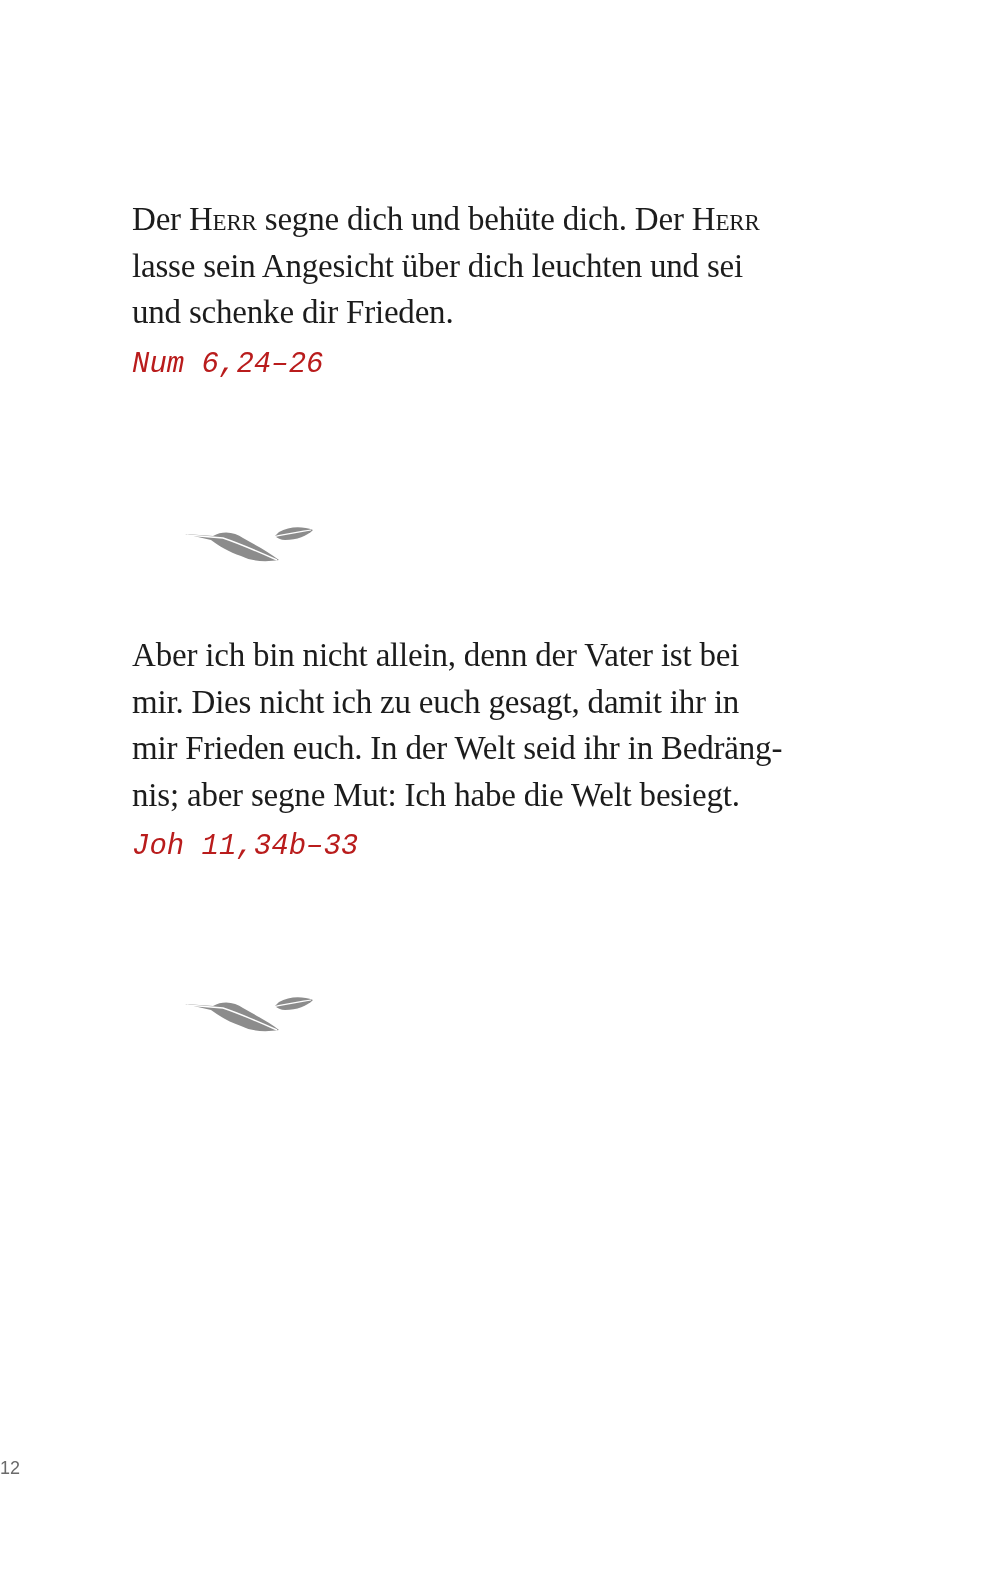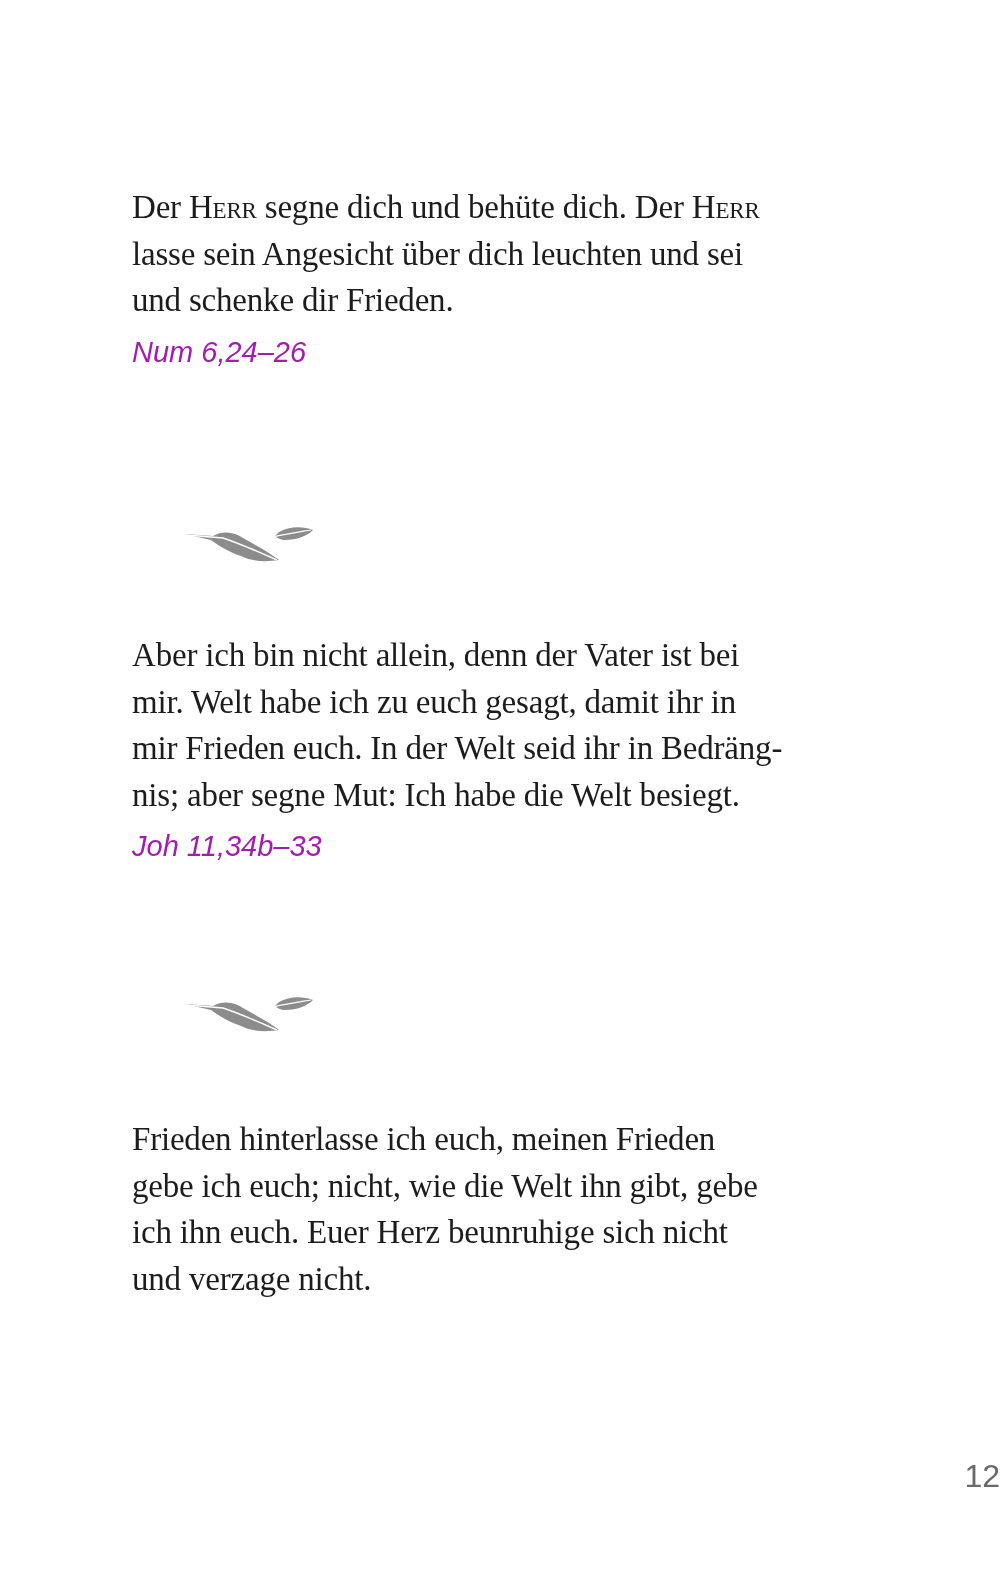--- a/index.html
+++ b/index.html
@@ -9,76 +9,70 @@
       font-family: "Liberation Serif", "DejaVu Serif", serif;
       font-size: 33px;
       line-height: 46.5px;
       color: #1c1c1c;
       margin: 0;
       letter-spacing: -0.2px;
     }
     .verse-line { display: block; white-space: nowrap; }
     .sc { font-variant: small-caps; }
     .reference {
-      font-family: Liberation Sans, sans-serif;
+      font-family: Liberation Mono, monospace;
       font-style: italic;
       font-size: 29px;
-      color: #a21caf;
+      color: #b91c1c;
       margin-top: 12px;
       display: block;
     }
     .feather { position: absolute; left: 183px; width: 132px; height: 44px; }
     .page-number {
-      position: absolute; left: 0; width: 100%; top: 1458px; text-align: right;
+      position: absolute; left: 0; width: 100%; top: 1458px; text-align: left;
       font-family: "Liberation Sans", "DejaVu Sans", sans-serif;
-      font-size: 32px; color: #6a6a6a;
+      font-size: 18px; color: #6a6a6a;
     }
   </style>
 </head>
 <body>
 
-<div class="verse-block" style="top:184px;">
+<div class="verse-block" style="top:196px;">
   <p class="verse-text">
     <span class="verse-line"><span>Der </span><span class="sc">Herr</span><span> segne dich und behüte dich. Der </span><span class="sc">Herr</span></span>
     <span class="verse-line">lasse sein Angesicht über dich leuchten und sei</span>
     <span class="verse-line">und schenke dir Frieden.</span>
   </p>
   <span class="reference">Num 6,24–26</span>
 </div>
 
 <svg class="feather" style="top:524px;" viewBox="0 0 132 44">
   <g fill="#8c8c8c">
     <path d="M2 10 L30 12 C40 6 52 8 60 14 C74 22 86 28 96 36 C84 38 70 38 58 32 C46 28 36 22 28 16 Z"></path>
     <path d="M96 8 C106 2 120 2 130 6 C124 12 114 16 102 16 C98 16 94 14 92 12 Z"></path>
   </g>
   <path d="M4 11 L40 14 C58 20 76 28 94 36" stroke="#ffffff" stroke-width="1.4" fill="none"></path>
   <path d="M90 13 C102 10 116 8 128 6" stroke="#ffffff" stroke-width="1.2" fill="none"></path>
 </svg>
 
 <div class="verse-block" style="top:632px;">
   <p class="verse-text">
     <span class="verse-line">Aber ich bin nicht allein, denn der Vater ist bei</span>
-    <span class="verse-line">mir. Welt habe ich zu euch gesagt, damit ihr in</span>
+    <span class="verse-line">mir. Dies nicht ich zu euch gesagt, damit ihr in</span>
     <span class="verse-line">mir Frieden euch. In der Welt seid ihr in Bedräng-</span>
     <span class="verse-line">nis; aber segne Mut: Ich habe die Welt besiegt.</span>
   </p>
   <span class="reference">Joh 11,34b–33</span>
 </div>
 
 <svg class="feather" style="top:994px;" viewBox="0 0 132 44">
   <g fill="#8c8c8c">
     <path d="M2 10 L30 12 C40 6 52 8 60 14 C74 22 86 28 96 36 C84 38 70 38 58 32 C46 28 36 22 28 16 Z"></path>
     <path d="M96 8 C106 2 120 2 130 6 C124 12 114 16 102 16 C98 16 94 14 92 12 Z"></path>
   </g>
   <path d="M4 11 L40 14 C58 20 76 28 94 36" stroke="#ffffff" stroke-width="1.4" fill="none"></path>
   <path d="M90 13 C102 10 116 8 128 6" stroke="#ffffff" stroke-width="1.2" fill="none"></path>
 </svg>
 
 <div class="verse-block" style="top:1116px;">
-  <p class="verse-text">
-    <span class="verse-line">Frieden hinterlasse ich euch, meinen Frieden</span>
-    <span class="verse-line">gebe ich euch; nicht, wie die Welt ihn gibt, gebe</span>
-    <span class="verse-line">ich ihn euch. Euer Herz beunruhige sich nicht</span>
-    <span class="verse-line">und verzage nicht.</span>
-  </p>
 </div>
 
 <div class="page-number">12</div>
 
 </body></html>

